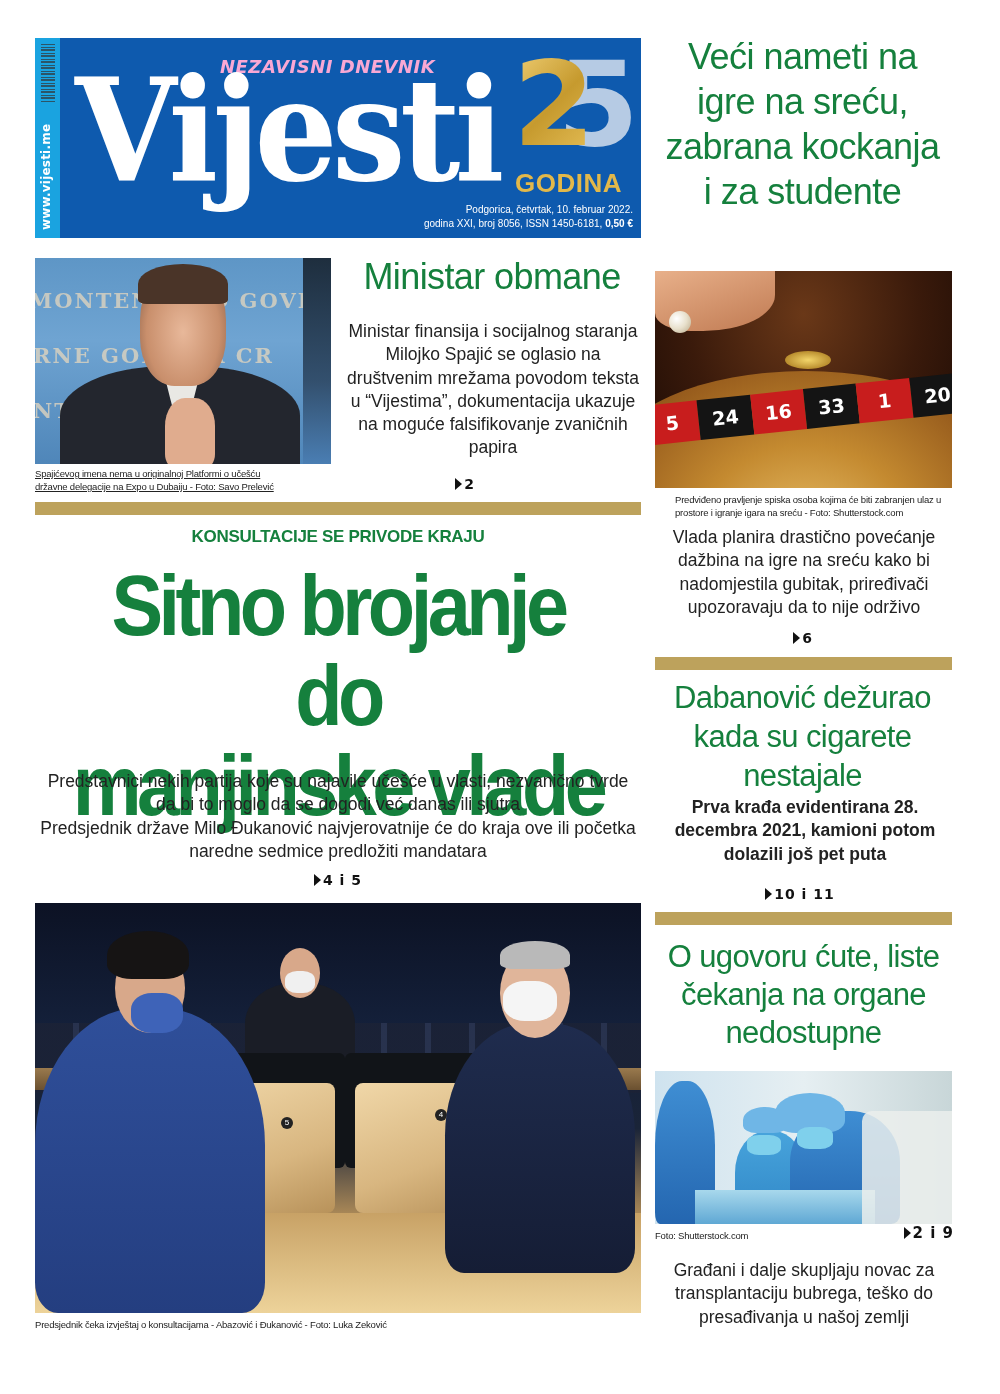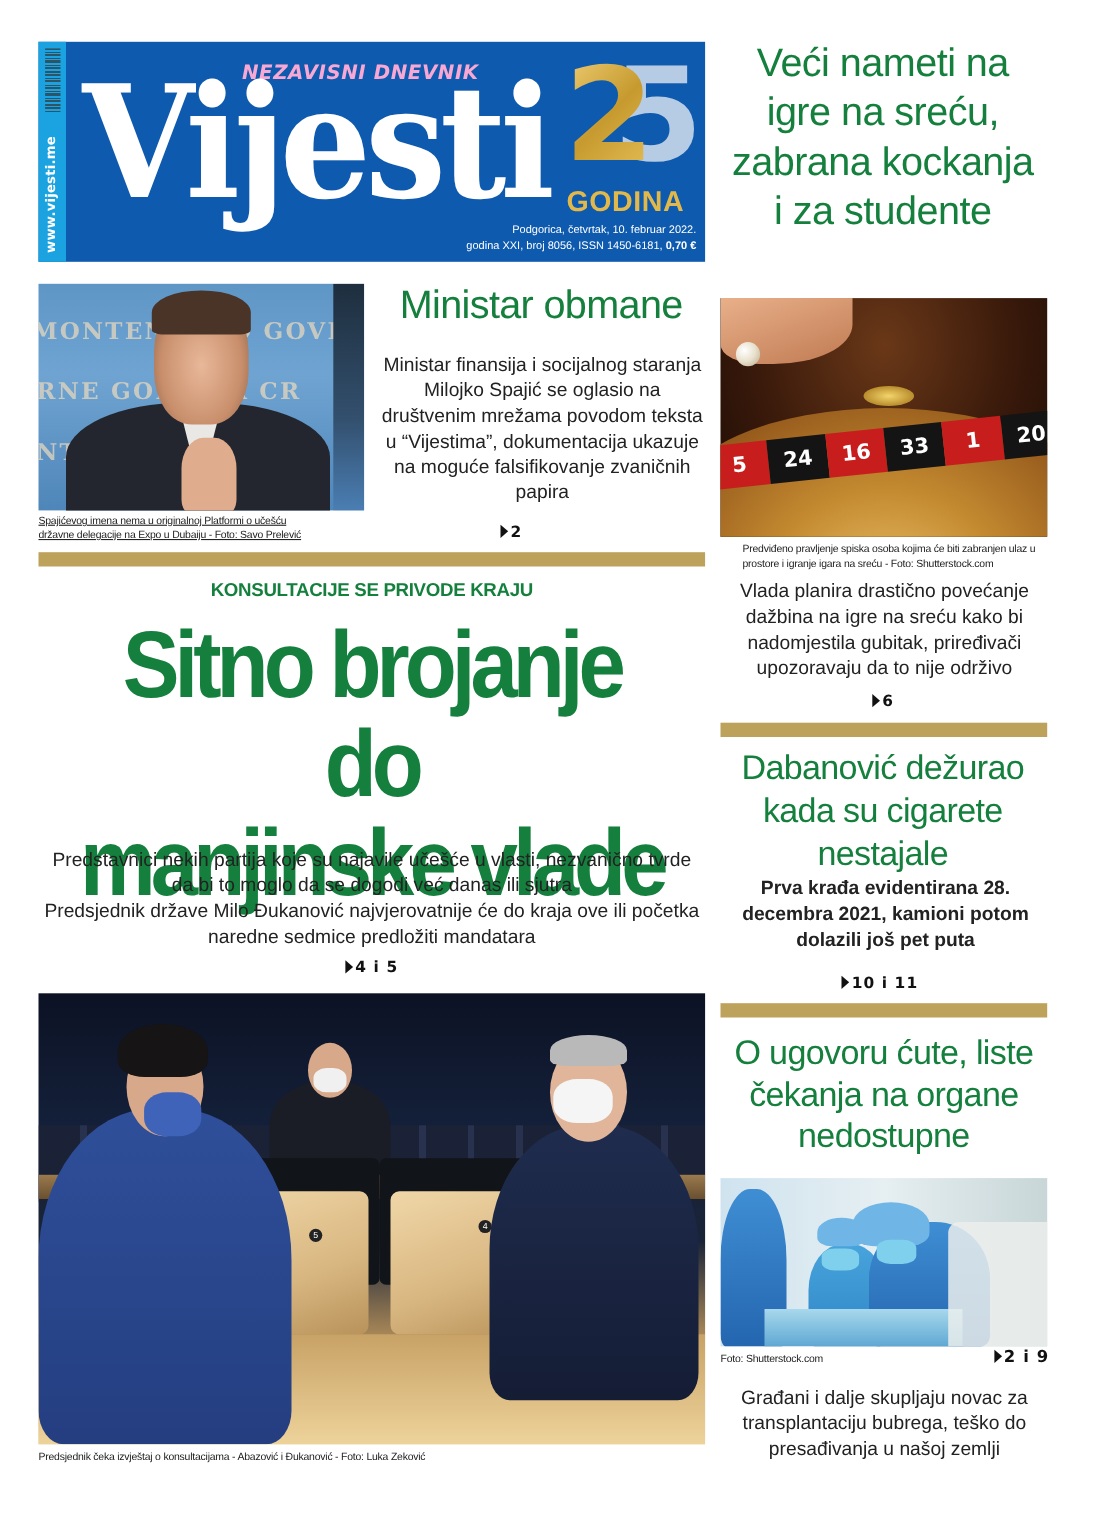--- a/index.html
+++ b/index.html
@@ -126,21 +126,21 @@
   </div>
   <div class="tagline">NEZAVISNI DNEVNIK</div>
   <div class="logo">Vijesti</div>
   <div class="anniv">
     <span class="five">5</span>
     <span class="two">2</span>
     <span class="godina">GODINA</span>
   </div>
   <div class="issue">
     <div>Podgorica, četvrtak, 10. februar 2022.</div>
-    <div><span>godina XXI, broj 8056, ISSN 1450-6181,</span> <b>0,70 €</b></div>
+    <div><span>godina XXI, broj 8056, ISSN 1450-6181,</span> <b>0,50 €</b></div>
   </div>
 </div>
 
 <div class="abs headline" style="left:660px; top:34px; width:285px; font-size:36px; line-height:45px; letter-spacing:-0.5px;">Veći nameti na igre na sreću, zabrana kockanja i za studente</div>
 
 <div id="photo-minister" class="abs photo">
   <div class="bgtext" style="left:-6px; top:30px;">MONTENEGRO GOVER</div>
   <div class="bgtext" style="left:-2px; top:85px;">RNE GORE   DA CR</div>
   <div class="bgtext" style="left:-2px; top:140px;">NTE</div>
   <div class="right-dark"></div>

